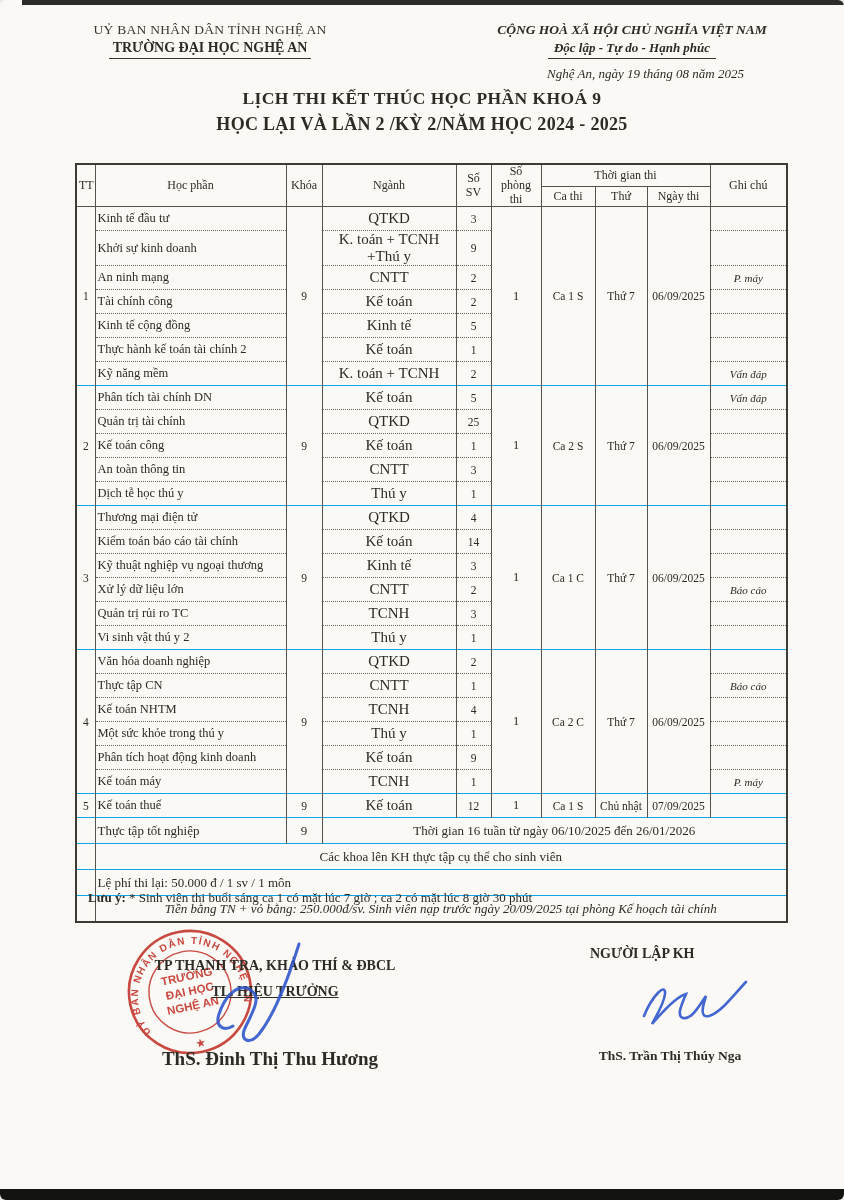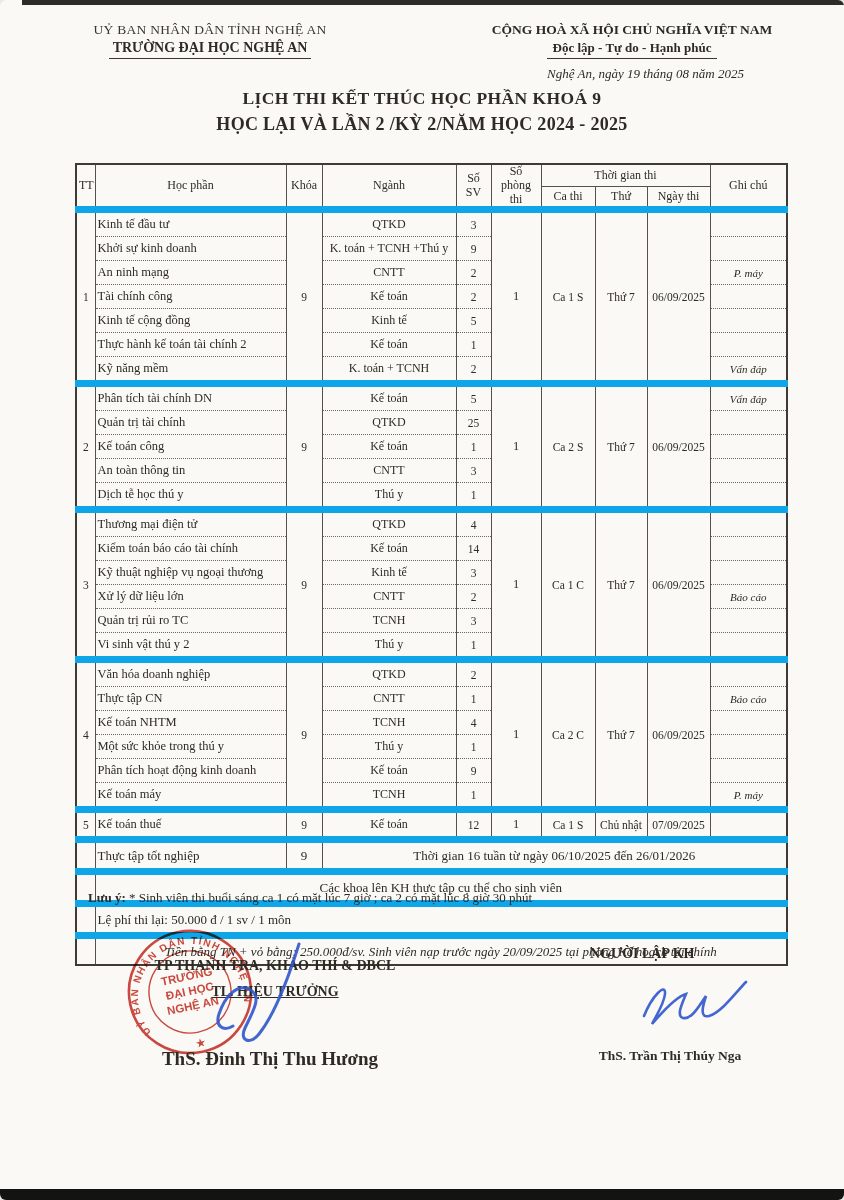--- a/index.html
+++ b/index.html
@@ -2,41 +2,41 @@
 <html><head>
 <meta charset="utf-8">
 <style>
   html,body{margin:0;padding:0;background:#e8e8e6;}
   .page{position:relative;width:844px;height:1200px;margin:0 auto;background:#faf9f5;
         font-family:"Liberation Serif","DejaVu Serif",serif;color:#2e2b25;overflow:hidden;border-radius:6px;}
   .scan-top{position:absolute;top:0;left:22px;right:0;height:5px;background:#151513;opacity:.9;}
   .scan-bottom{position:absolute;bottom:0;left:0;right:0;height:11px;background:#131312;}
   .hdr{position:absolute;top:22px;left:0;right:0;display:flex;}
   .hdr-left{width:420px;text-align:center;}
-  .hdr-right{flex:1;text-align:center;}
+  .hdr-right{flex:1;text-align:center;font-style:italic;}
   .h-l1{font-size:13.5px;letter-spacing:.3px;color:#3a372f;}
   .h-l2{font-size:14px;font-weight:bold;display:inline-block;border-bottom:1px solid #3a372f;padding:1px 4px 2px;}
   .h-r1{font-size:13.5px;font-weight:bold;}
   .h-r2{font-size:13px;font-weight:bold;display:inline-block;border-bottom:1px solid #3a372f;padding:1px 6px 2px;}
   .date-line{position:absolute;top:66px;right:100px;font-style:italic;font-size:13px;}
   .t1{position:absolute;top:88px;left:0;right:0;text-align:center;font-size:17.5px;font-weight:bold;letter-spacing:.4px;}
   .t2{position:absolute;top:114px;left:0;right:0;text-align:center;font-size:18px;font-weight:bold;letter-spacing:.3px;}
   .t3{position:absolute;top:142px;left:0;right:0;text-align:center;font-size:14px;font-weight:bold;}
   table.exam{position:absolute;top:163px;left:75px;width:711px;border-collapse:collapse;table-layout:fixed;}
   table.exam td,table.exam th{border-left:1px solid #55524a;border-right:1px solid #55524a;
       padding:0 2px;font-weight:normal;color:#2e2b25;overflow:hidden;}
   table.exam{border:2px solid #3e3b34;}
   thead th{border-bottom:1px solid #55524a;border-top:1px solid #55524a;font-weight:bold;font-size:12px;line-height:1.15;}
   thead tr.r1 th{height:20px;}
   thead tr.r2 th{height:18px;}
   tbody td{height:23px;font-size:12.5px;}
-  tr.gs td{border-top:7px solid #0ea5e9;}
+  tr.gs td{border-top:1px solid #0ea5e9;}
   td.c{text-align:center;}
   td.hp{text-align:left;padding-left:6px;font-size:12.5px;}
-  td.ng{font-size:12px;}
+  td.ng{font-size:15px;}
   td.sv{font-size:11.5px;}
   td.kh,td.tt{font-size:11.5px;text-align:center;}
   td.gc{font-size:11px;font-style:italic;}
   td.dot{border-bottom:1px dotted #6b675c;}
   td.b{font-weight:bold;}
   td.bi{font-weight:bold;font-style:italic;}
   tr.fr td{height:25px;font-size:13px;}
   .notes{position:absolute;top:890px;left:88px;font-size:13px;}
   .notes .lbl{font-weight:bold;}
   .notes .l2{margin-top:6px;margin-left:56px;}

